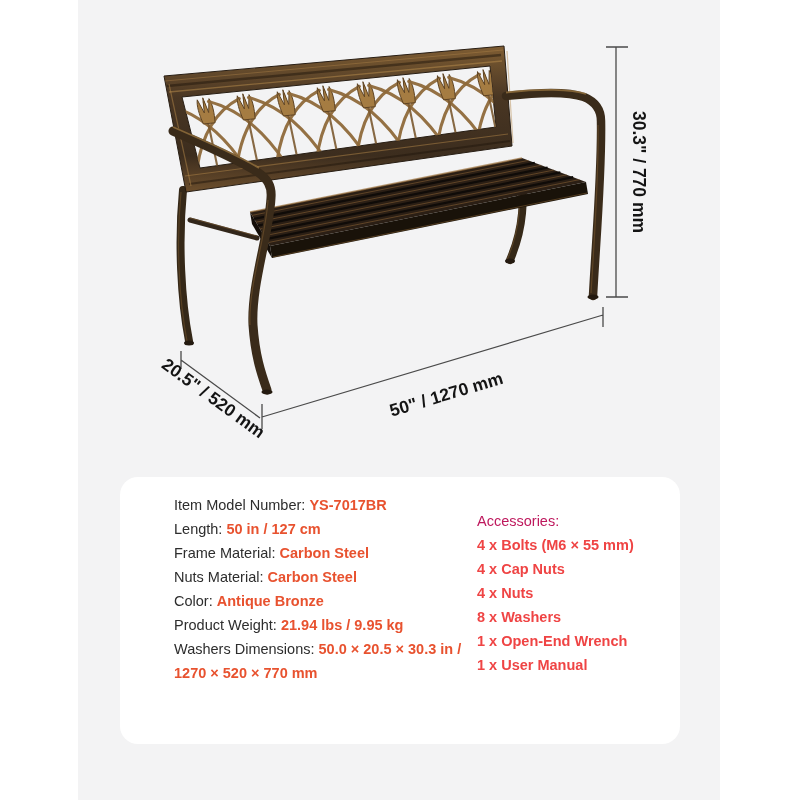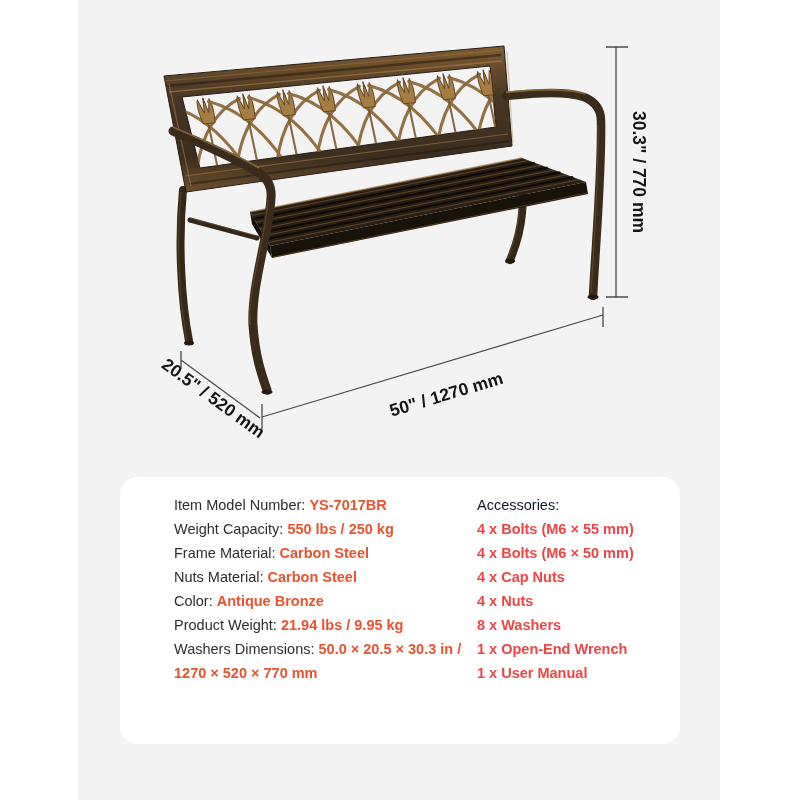--- a/index.html
+++ b/index.html
@@ -35,21 +35,21 @@
     display:flex;
     padding:16px 0 0 54px;
   }
   .spec-col-left  { width:303px; }
   .spec-col-right { width:195px; }
   .spec-line, .acc-line, .acc-title {
     font-size:14.5px; line-height:24px; color:#2d2d2d;
   }
   .spec-label { color:#2d2d2d; font-weight:400; }
   .spec-value { color:#e8522f; font-weight:700; }
-  .acc-title  { color:#0f172a; font-weight:400; }
+  .acc-title  { color:#be185d; font-weight:400;margin-top:16px; }
   .acc-line   { color:#ef4444; font-weight:700; }
 </style>
 </head>
 <body>
 
 <div class="stage"></div>
 
 <svg class="diagram-svg" viewBox="0 0 800 800">
   <defs>
     <linearGradient id="gradFrame" x1="0" y1="0" x2="0" y2="1">
@@ -144,31 +144,30 @@
   <g>
     <path class="dim-line" d="M181,351 L181,369 M181,360 L260,418"></path>
     <text class="dim-text" transform="translate(210,403) rotate(36)" text-anchor="middle">20.5" / 520 mm</text>
   </g>
 </svg>
 
 <div class="spec-panel">
   <div class="spec-cols">
     <div class="spec-col-left">
       <div class="spec-line"><span class="spec-label">Item Model Number:</span> <span class="spec-value">YS-7017BR</span></div>
-      <div class="spec-line"><span class="spec-label">Weight Capacity:</span> <span class="spec-value">550 lbs / 250 kg</span></div>
+      <div class="spec-line"><span class="spec-label">Length:</span> <span class="spec-value">50 in / 127 cm</span></div>
       <div class="spec-line"><span class="spec-label">Frame Material:</span> <span class="spec-value">Carbon Steel</span></div>
       <div class="spec-line"><span class="spec-label">Nuts Material:</span> <span class="spec-value">Carbon Steel</span></div>
       <div class="spec-line"><span class="spec-label">Color:</span> <span class="spec-value">Antique Bronze</span></div>
       <div class="spec-line"><span class="spec-label">Product Weight:</span> <span class="spec-value">21.94 lbs / 9.95 kg</span></div>
       <div class="spec-line"><span class="spec-label">Washers Dimensions:</span> <span class="spec-value">50.0 × 20.5 × 30.3 in / 1270 × 520 × 770 mm</span></div>
     </div>
     <div class="spec-col-right">
       <div class="acc-title">Accessories:</div>
       <div class="acc-line">4 x Bolts (M6 × 55 mm)</div>
-      <div class="acc-line">4 x Bolts (M6 × 50 mm)</div>
       <div class="acc-line">4 x Cap Nuts</div>
       <div class="acc-line">4 x Nuts</div>
       <div class="acc-line">8 x Washers</div>
       <div class="acc-line">1 x Open-End Wrench</div>
       <div class="acc-line">1 x User Manual</div>
     </div>
   </div>
 </div>
 
 </body></html>

